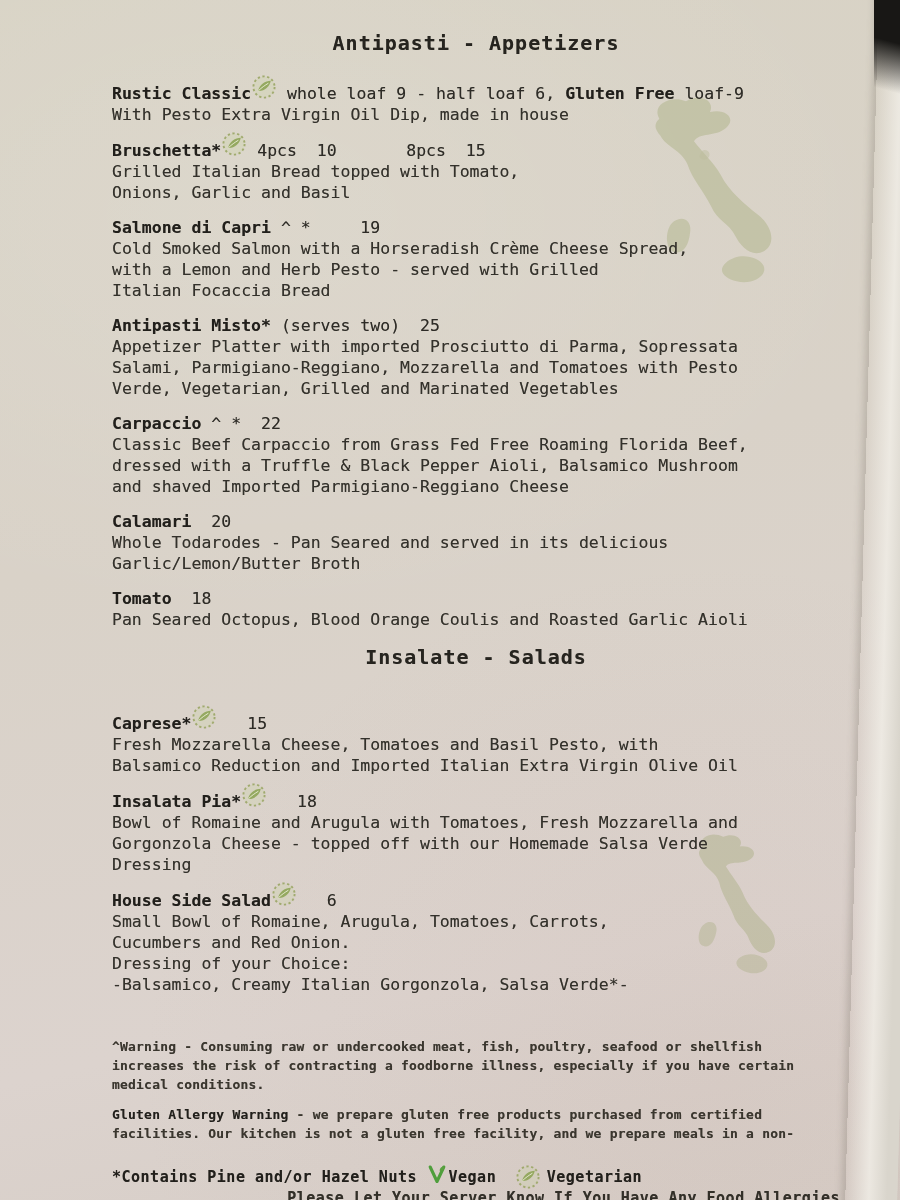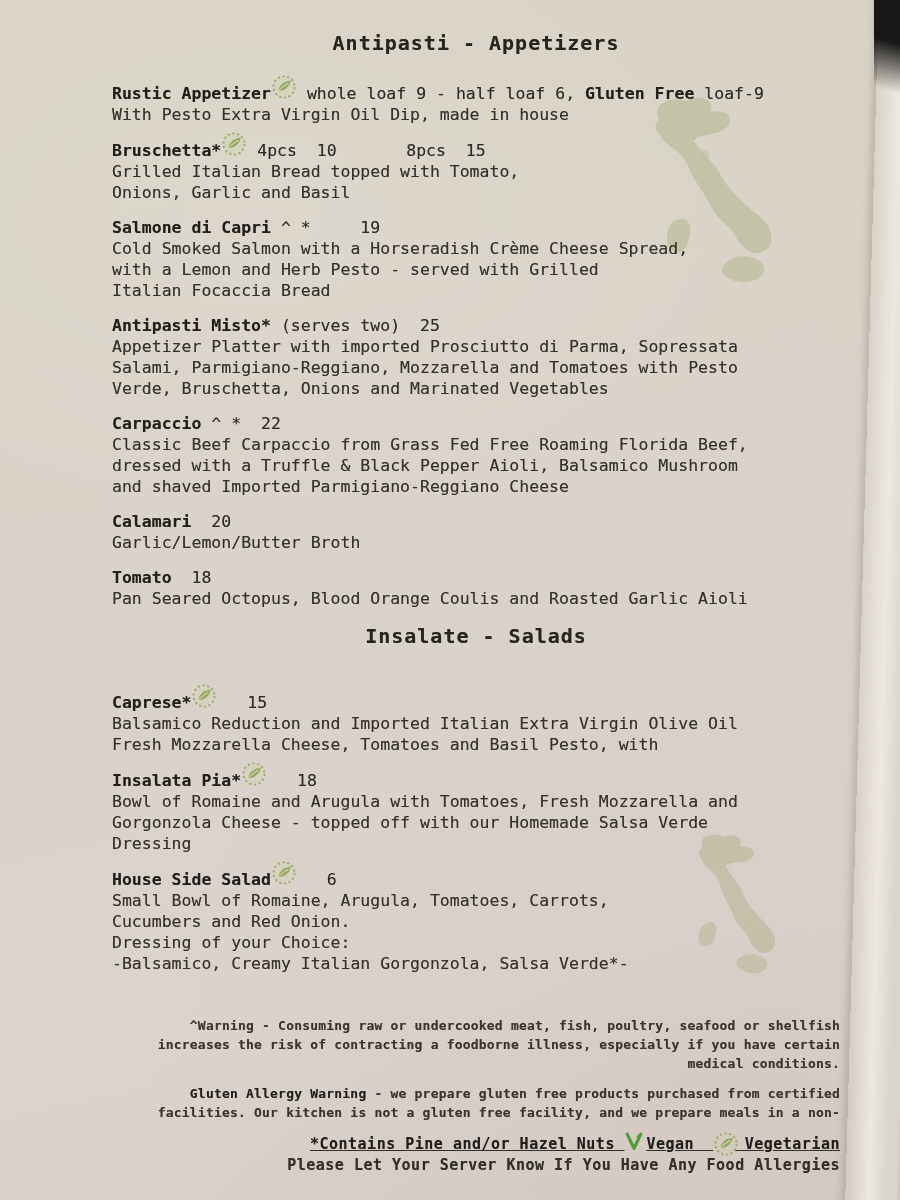--- a/index.html
+++ b/index.html
@@ -27,23 +27,23 @@
   .heading{font-weight:bold;font-size:20px;line-height:26px;letter-spacing:1px;
     text-align:center;margin:14px 0 26px 0;color:#26241f;}
   .sec-1 .heading{margin-top:8px;margin-bottom:42px;}
   .item{margin:0 0 14px 0;}
   .title-line{white-space:pre;font-size:16.5px;line-height:21px;color:#2d2b26;}
   .desc{white-space:pre;font-size:16.5px;line-height:21px;color:#33312b;}
   .b{font-weight:bold;color:#211f1b;}
   .title-line .stamp{display:inline-block;width:26px;height:22px;vertical-align:-5px;position:relative;}
   .title-line .stamp svg{position:absolute;left:0;top:-8px;}
   .footer{margin-top:42px;}
-  .warning{font-size:13px;line-height:19px;white-space:pre;margin:0 0 11px 0;color:#3a362e;font-weight:bold;letter-spacing:0.2px;text-align:right;}
-  .legend{white-space:pre;text-align:right;font-weight:bold;font-size:15px;line-height:20px;
-    letter-spacing:0.5px;margin-top:12px;color:#322f28;text-decoration:underline;}
+  .warning{font-size:13px;line-height:19px;white-space:pre;margin:0 0 11px 0;color:#3a362e;font-weight:bold;letter-spacing:0.2px;}
+  .legend{white-space:pre;text-align:left;font-weight:bold;font-size:15px;line-height:20px;
+    letter-spacing:0.5px;margin-top:24px;color:#322f28;}
   .legend .stamp{display:inline-block;width:22px;height:18px;vertical-align:-3px;position:relative;}
   .legend .stamp svg{position:absolute;left:0;top:-3px;}
   .server{white-space:pre;text-align:right;font-weight:bold;font-size:15px;line-height:22px;
     letter-spacing:0.5px;color:#322f28;}
   .txt{text-shadow:0 0 0.5px rgba(45,42,36,0.45);}
 </style>
 </head>
 <body>
 
 <div class="paper">
@@ -65,21 +65,21 @@
     </g>
   </svg>
 
   <div class="edge-band"></div>
   <div class="edge-corner"></div>
 
   <div class="content txt">
       <section class="sec-0">
         <div class="heading">Antipasti - Appetizers</div>
         <div class="item">
-          <div class="title-line"><span class="b">Rustic Appetizer</span><span class="stamp"><svg width="26" height="26" viewBox="0 0 26 26">
+          <div class="title-line"><span class="b">Rustic Classic</span><span class="stamp"><svg width="26" height="26" viewBox="0 0 26 26">
                 <circle cx="13" cy="13" r="10.6" fill="#cbd4a6" fill-opacity="0.30" stroke="#96a35f" stroke-opacity="0.85" stroke-width="1.9" stroke-dasharray="2.3 2.5"></circle>
                 <path d="M7.2 17 C8.2 10.6 14.4 6.8 19.8 6.8 C18.8 12.8 13.4 17.2 7.8 17 Z" fill="#8ea456" fill-opacity="0.9"></path>
                 <path d="M7.4 16.8 C10.6 13.6 13.8 11.4 17.4 9.2" stroke="#eef0da" stroke-width="0.9" fill="none"></path>
               </svg></span><span> whole loaf 9 - half loaf 6, </span><span class="b">Gluten Free</span><span> loaf-9</span></div>
           <div class="desc">With Pesto Extra Virgin Oil Dip, made in house</div>
         </div>
         <div class="item">
           <div class="title-line"><span class="b">Bruschetta*</span><span class="stamp"><svg width="26" height="26" viewBox="0 0 26 26">
                 <circle cx="13" cy="13" r="10.6" fill="#cbd4a6" fill-opacity="0.30" stroke="#96a35f" stroke-opacity="0.85" stroke-width="1.9" stroke-dasharray="2.3 2.5"></circle>
                 <path d="M7.2 17 C8.2 10.6 14.4 6.8 19.8 6.8 C18.8 12.8 13.4 17.2 7.8 17 Z" fill="#8ea456" fill-opacity="0.9"></path>
@@ -91,47 +91,48 @@
         <div class="item">
           <div class="title-line"><span class="b">Salmone di Capri</span><span> ^ *     19</span></div>
           <div class="desc">Cold Smoked Salmon with a Horseradish Crème Cheese Spread,</div>
           <div class="desc">with a Lemon and Herb Pesto - served with Grilled</div>
           <div class="desc">Italian Focaccia Bread</div>
         </div>
         <div class="item">
           <div class="title-line"><span class="b">Antipasti Misto*</span><span> (serves two)  25</span></div>
           <div class="desc">Appetizer Platter with imported Prosciutto di Parma, Sopressata</div>
           <div class="desc">Salami, Parmigiano-Reggiano, Mozzarella and Tomatoes with Pesto</div>
-          <div class="desc">Verde, Bruschetta, Onions and Marinated Vegetables</div>
+          <div class="desc">Verde, Vegetarian, Grilled and Marinated Vegetables</div>
         </div>
         <div class="item">
           <div class="title-line"><span class="b">Carpaccio</span><span> ^ *  22</span></div>
           <div class="desc">Classic Beef Carpaccio from Grass Fed Free Roaming Florida Beef,</div>
           <div class="desc">dressed with a Truffle &amp; Black Pepper Aioli, Balsamico Mushroom</div>
           <div class="desc">and shaved Imported Parmigiano-Reggiano Cheese</div>
         </div>
         <div class="item">
           <div class="title-line"><span class="b">Calamari</span><span>  20</span></div>
+          <div class="desc">Whole Todarodes - Pan Seared and served in its delicious</div>
           <div class="desc">Garlic/Lemon/Butter Broth</div>
         </div>
         <div class="item">
           <div class="title-line"><span class="b">Tomato</span><span>  18</span></div>
           <div class="desc">Pan Seared Octopus, Blood Orange Coulis and Roasted Garlic Aioli</div>
         </div>
       </section>
       <section class="sec-1">
         <div class="heading">Insalate - Salads</div>
         <div class="item">
           <div class="title-line"><span class="b">Caprese*</span><span class="stamp"><svg width="26" height="26" viewBox="0 0 26 26">
                 <circle cx="13" cy="13" r="10.6" fill="#cbd4a6" fill-opacity="0.30" stroke="#96a35f" stroke-opacity="0.85" stroke-width="1.9" stroke-dasharray="2.3 2.5"></circle>
                 <path d="M7.2 17 C8.2 10.6 14.4 6.8 19.8 6.8 C18.8 12.8 13.4 17.2 7.8 17 Z" fill="#8ea456" fill-opacity="0.9"></path>
                 <path d="M7.4 16.8 C10.6 13.6 13.8 11.4 17.4 9.2" stroke="#eef0da" stroke-width="0.9" fill="none"></path>
               </svg></span><span>   15</span></div>
+          <div class="desc">Fresh Mozzarella Cheese, Tomatoes and Basil Pesto, with</div>
           <div class="desc">Balsamico Reduction and Imported Italian Extra Virgin Olive Oil</div>
-          <div class="desc">Fresh Mozzarella Cheese, Tomatoes and Basil Pesto, with</div>
         </div>
         <div class="item">
           <div class="title-line"><span class="b">Insalata Pia*</span><span class="stamp"><svg width="26" height="26" viewBox="0 0 26 26">
                 <circle cx="13" cy="13" r="10.6" fill="#cbd4a6" fill-opacity="0.30" stroke="#96a35f" stroke-opacity="0.85" stroke-width="1.9" stroke-dasharray="2.3 2.5"></circle>
                 <path d="M7.2 17 C8.2 10.6 14.4 6.8 19.8 6.8 C18.8 12.8 13.4 17.2 7.8 17 Z" fill="#8ea456" fill-opacity="0.9"></path>
                 <path d="M7.4 16.8 C10.6 13.6 13.8 11.4 17.4 9.2" stroke="#eef0da" stroke-width="0.9" fill="none"></path>
               </svg></span><span>   18</span></div>
           <div class="desc">Bowl of Romaine and Arugula with Tomatoes, Fresh Mozzarella and</div>
           <div class="desc">Gorgonzola Cheese - topped off with our Homemade Salsa Verde</div>
           <div class="desc">Dressing</div>

